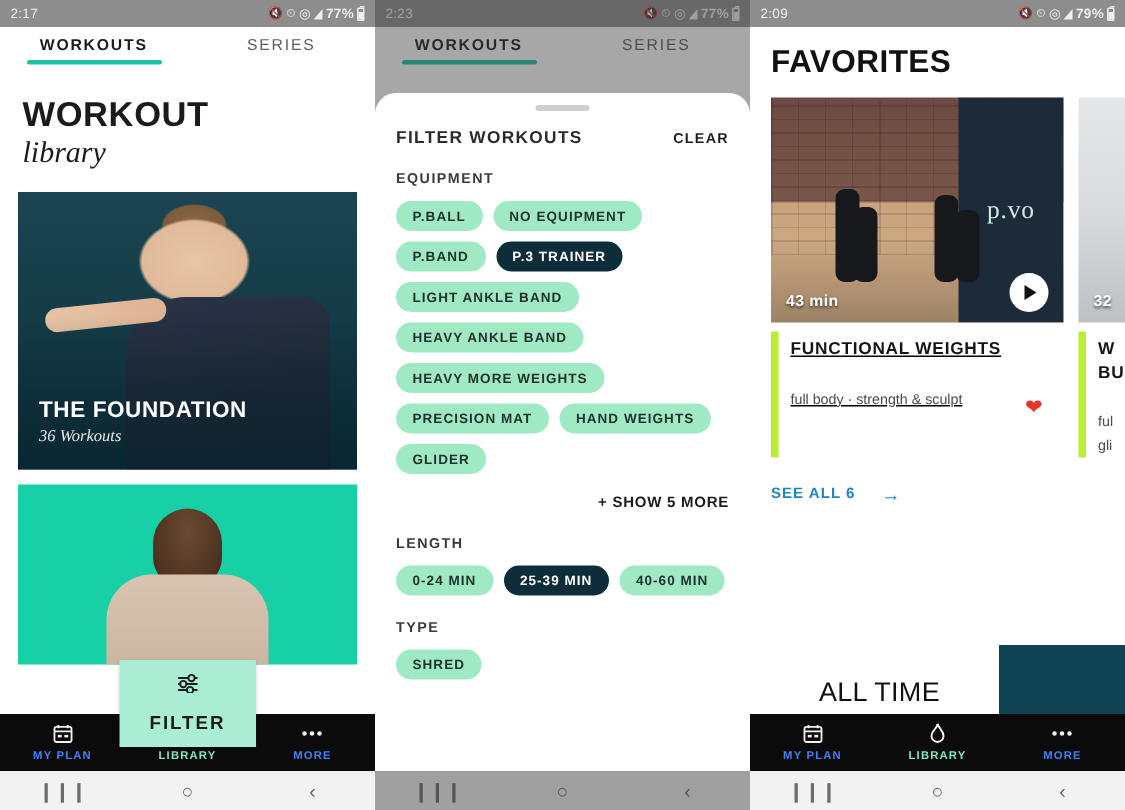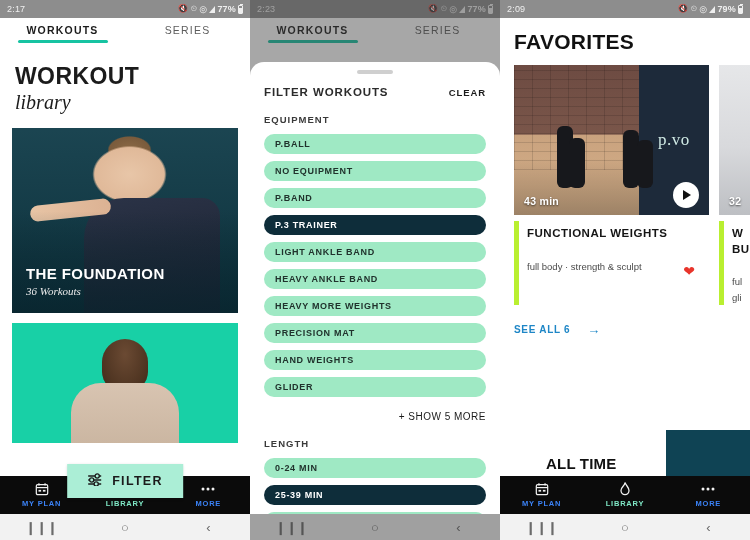--- a/index.html
+++ b/index.html
@@ -92,20 +92,21 @@
     background: linear-gradient(180deg,#d8c4b1,#c9b49f);
   }
 
   .filter-btn {
     position:absolute; left:50%; transform:translateX(-50%);
     bottom: 42px; z-index: 6;
     background:#abeed6; color:#1b1b1b;
     display:flex; align-items:center; gap:10px;
     padding: 9px 20px; font-size:12.5px; font-weight:600; letter-spacing:1.3px;
     box-shadow: 0 1px 3px rgba(0,0,0,.18);
+    flex-direction: column;
   }
   .slider-ico { display:block; }
 
   
   .botnav {
     position:absolute; left:0; right:0; bottom:26px; height:38px;
     background:#0b0b0b; display:flex; align-items:center;
   }
   .bn-item { flex:1; text-align:center; color:#3b82f6; }
   .bn-item .bn-ico { font-size: 13px; line-height: 14px; height:15px; display:block; }
@@ -125,42 +126,42 @@
     background:#fff; border-radius: 14px 14px 0 0; overflow:hidden;
   }
   .grabber { width:36px; height:4px; background:#cfcfcf; border-radius:3px; margin: 8px auto 0 auto; }
   .sheet-head {
     display:flex; align-items:center; justify-content:space-between;
     padding: 12px 14px 0 14px;
   }
   .sheet-title { font-size:11.5px; font-weight:600; letter-spacing:.9px; color:#2b2b2b; }
   .clear-btn { font-size:9.5px; font-weight:800; letter-spacing:.9px; color:#1b1b1b; }
   .sec-label { font-size:9.5px; font-weight:600; letter-spacing:1px; color:#3a3a3a; padding: 16px 14px 0 14px; }
-  .chips { display:flex; flex-wrap:wrap; gap:7px; padding: 9px 14px 0 14px; flex-direction: column; }
+  .chips { display:flex; flex-wrap:wrap; gap:7px; padding: 9px 14px 0 14px; }
   .chip {
     background:#9fe9c4; color:#20322c; border-radius:14px;
     padding: 5px 11px; font-size:9px; font-weight:600; letter-spacing:.7px; white-space:nowrap;
   }
   .chip.selected { background:#0e2d3a; color:#ffffff; }
   .showmore {
     text-align:right; padding: 14px 14px 0 14px;
-    font-size:10px; font-weight:400; letter-spacing:.5px; color:#1b1b1b;
+    font-size:10px; font-weight:700; letter-spacing:.5px; color:#1b1b1b;
   }
   .cta-btn {
     position:absolute; left:50%; transform:translateX(-50%); bottom: 36px; z-index:7;
     background:#12485c; color:#fff; padding: 11px 22px;
     font-size:12px; font-weight:700; letter-spacing:.8px;
   }
 
   
   .fav-title { font-size:21px; font-weight:800; letter-spacing:.3px; color:#111; padding: 12px 14px 0 14px; }
   .fav-row { display:flex; gap:10px; padding: 11px 0 0 14px; }
   .fav-card { position:relative; background:#fff; flex: 0 0 auto; }
   .fav-card .accent { position:absolute; left:0; top:156px; bottom:0; width:5px; background:#b9ef30; }
-  .fav-card.c1 { width: 195px; }
+  .fav-card.c1 { width: 195px; text-decoration: underline; }
   .fav-card.c2 { width: 130px; }
   .thumb { height: 150px; position:relative; overflow:hidden; }
   .thumb.t1 {
     background:
       linear-gradient(180deg, rgba(0,0,0,0) 62%, rgba(0,0,0,.28) 100%),
       linear-gradient(180deg, #6d4b42 0%, #7a564a 46%, #c9a27e 47%, #d9b48d 100%);
   }
   .brick { position:absolute; left:0; right:0; top:0; height:70%;
     background-image: repeating-linear-gradient(0deg, rgba(0,0,0,.13) 0 1px, transparent 1px 9px),
                       repeating-linear-gradient(90deg, rgba(0,0,0,.13) 0 1px, transparent 1px 18px);
@@ -191,21 +192,21 @@
   .fc-body { padding: 11px 0 0 13px; }
   .fc-name { font-size:11.5px; font-weight:800; letter-spacing:.5px; color:#151515; line-height:1.35; }
   .fc-meta { font-size:9.5px; color:#4a4a4a; line-height:1.65; margin-top:17px; }
   .heart { position:absolute; right:14px; bottom:26px; color:#e8342b; font-size:14px; }
   .seeall {
     padding: 17px 0 0 14px; display:flex; align-items:center; gap:17px;
     color:#1e86c6; font-size:10px; font-weight:800; letter-spacing:.7px;
   }
   .seeall .arr { font-size:13px; }
   .alltime-row { position:absolute; left:0; right:0; bottom:64px; display:flex; align-items:flex-end; }
-  .alltime { font-size:15px; font-weight:700; color:#111; padding: 0 0 4px 46px; letter-spacing:.2px;margin-top:25px; }
+  .alltime { font-size:18px; font-weight:400; color:#111; padding: 0 0 4px 46px; letter-spacing:.2px;margin-top:25px; }
   .teal-block { position:absolute; right:0; bottom:0; width:84px; height:46px; background:#0f4354; }
 </style>
 </head>
 <body>
 
 <div class="screens">
 
   <div class="phone">
     <div class="statusbar">
       <span>2:17</span>

